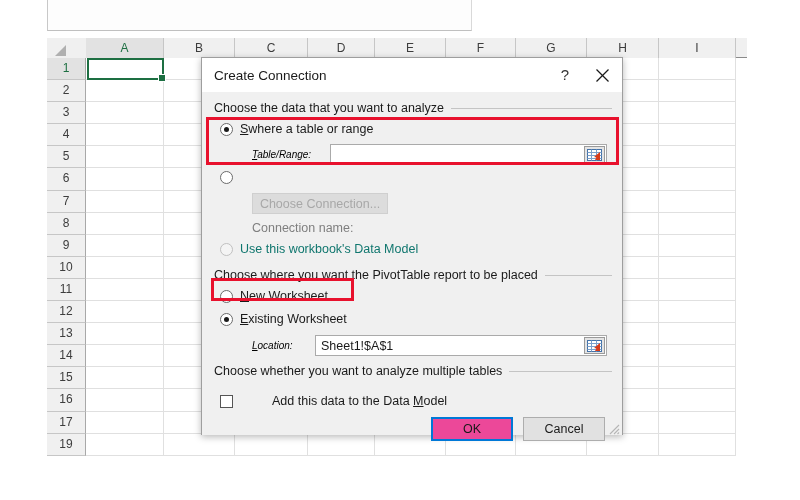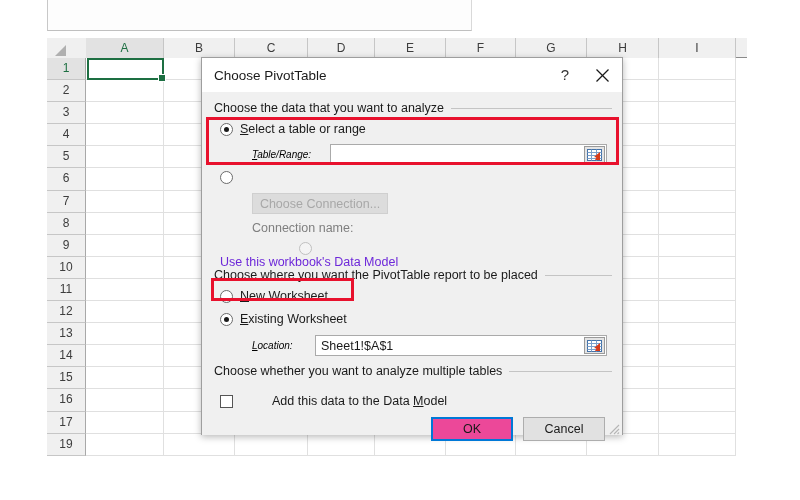--- a/index.html
+++ b/index.html
@@ -232,21 +232,21 @@
     background: #c4c4c4;
     margin-left: 7px;
   }
 
   .radio-row {
     display: flex;
     align-items: center;
     font-size: 12.5px;
     color: #1a1a1a;
   }
-  .radio-row.disabled { color: #6d28d9; flex-direction: column; }
+  .radio-row.disabled { color: #0f766e; }
 
   .radio {
     width: 13px;
     height: 13px;
     border-radius: 50%;
     border: 1px solid #6b6b6b;
     background: #ffffff;
     margin-right: 7px;
     position: relative;
     flex: 0 0 auto;
@@ -597,42 +597,42 @@
             <div class="cell" style="width: 77px;"></div>
           </div>
         </div>
       <div class="selbox"></div>
     </div>
   </div>
 
   <div class="dialog">
 
     <div class="dlg-title">
-      <span class="dlg-title-text">Choose PivotTable</span>
+      <span class="dlg-title-text">Create Connection</span>
       <div class="dlg-btns">
         <div class="help-btn">?</div>
         <div class="close-btn">
           <svg width="13" height="13" viewBox="0 0 13 13">
             <line x1="0.5" y1="0.5" x2="12.5" y2="12.5" stroke="#1a1a1a" stroke-width="1.2"></line>
             <line x1="12.5" y1="0.5" x2="0.5" y2="12.5" stroke="#1a1a1a" stroke-width="1.2"></line>
           </svg>
         </div>
       </div>
     </div>
 
     <div class="dlg-body">
 
       <div class="group-head" style="position:absolute; left:12px; top:9px; width:398px;">
         <span>Choose the data that you want to analyze</span>
         <span class="rule"></span>
       </div>
 
       <div class="radio-row" style="position:absolute; left:18px; top:30px;">
         <span class="radio checked"></span>
-        <span><span class="u">S</span><span>elect a table or range</span></span>
+        <span><span class="u">S</span><span>where a table or range</span></span>
       </div>
 
       <div class="field-row" style="position:absolute; left:50px; top:52px; width:360px;">
         <span class="field-label" style="width:78px;"><span class="u">T</span><span>able/Range:</span></span>
         <div class="textbox" style="width:277px;">
           <span></span>
           <div class="picker">
             <svg width="15" height="12" viewBox="0 0 15 12">
               <rect x="0.5" y="0.5" width="14" height="11" fill="#ffffff" stroke="#4472a8" stroke-width="1"></rect>
               <line x1="0.5" y1="3.5" x2="14.5" y2="3.5" stroke="#7aa0cc" stroke-width="1"></line>

